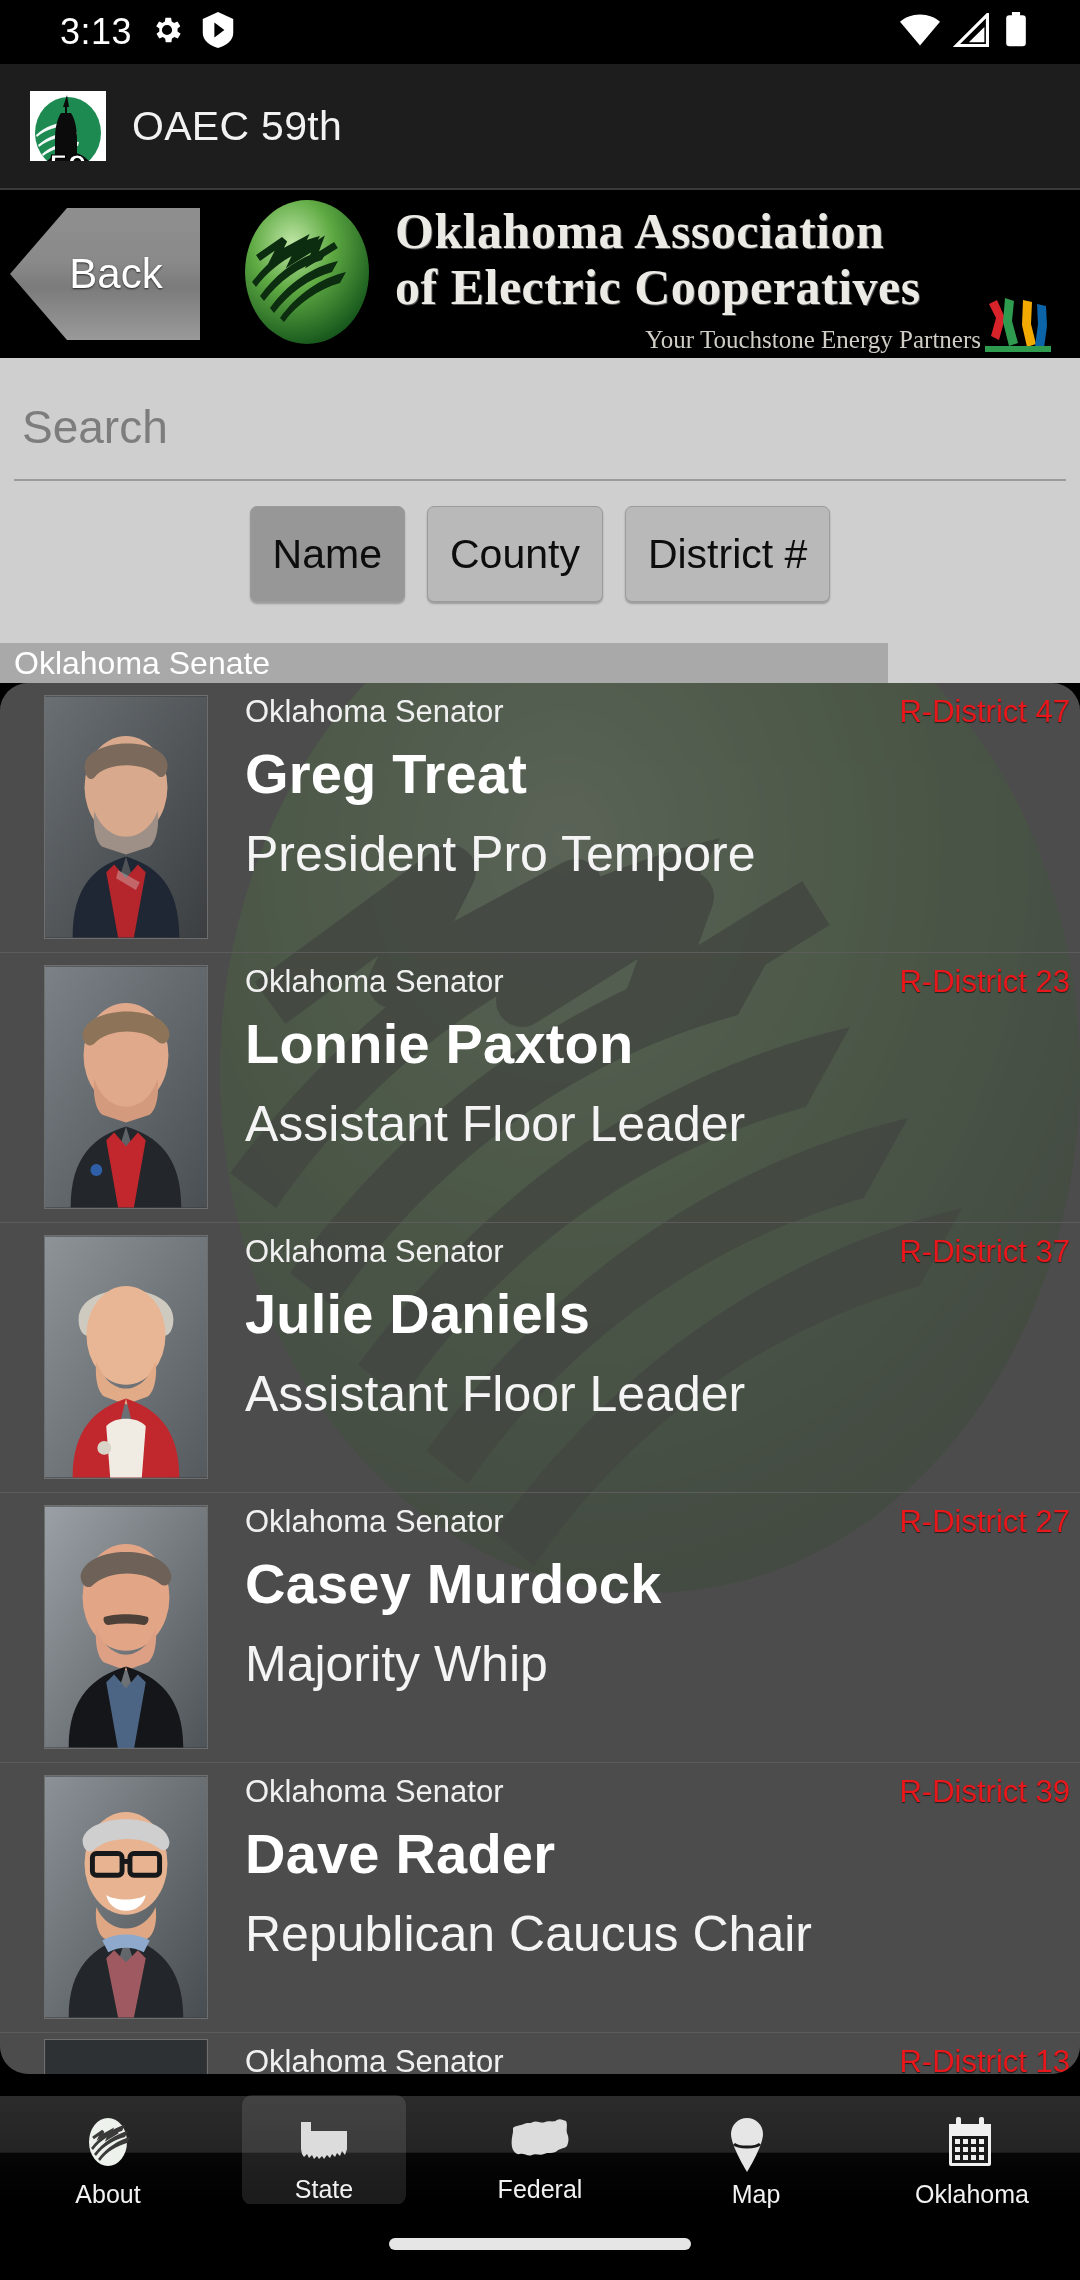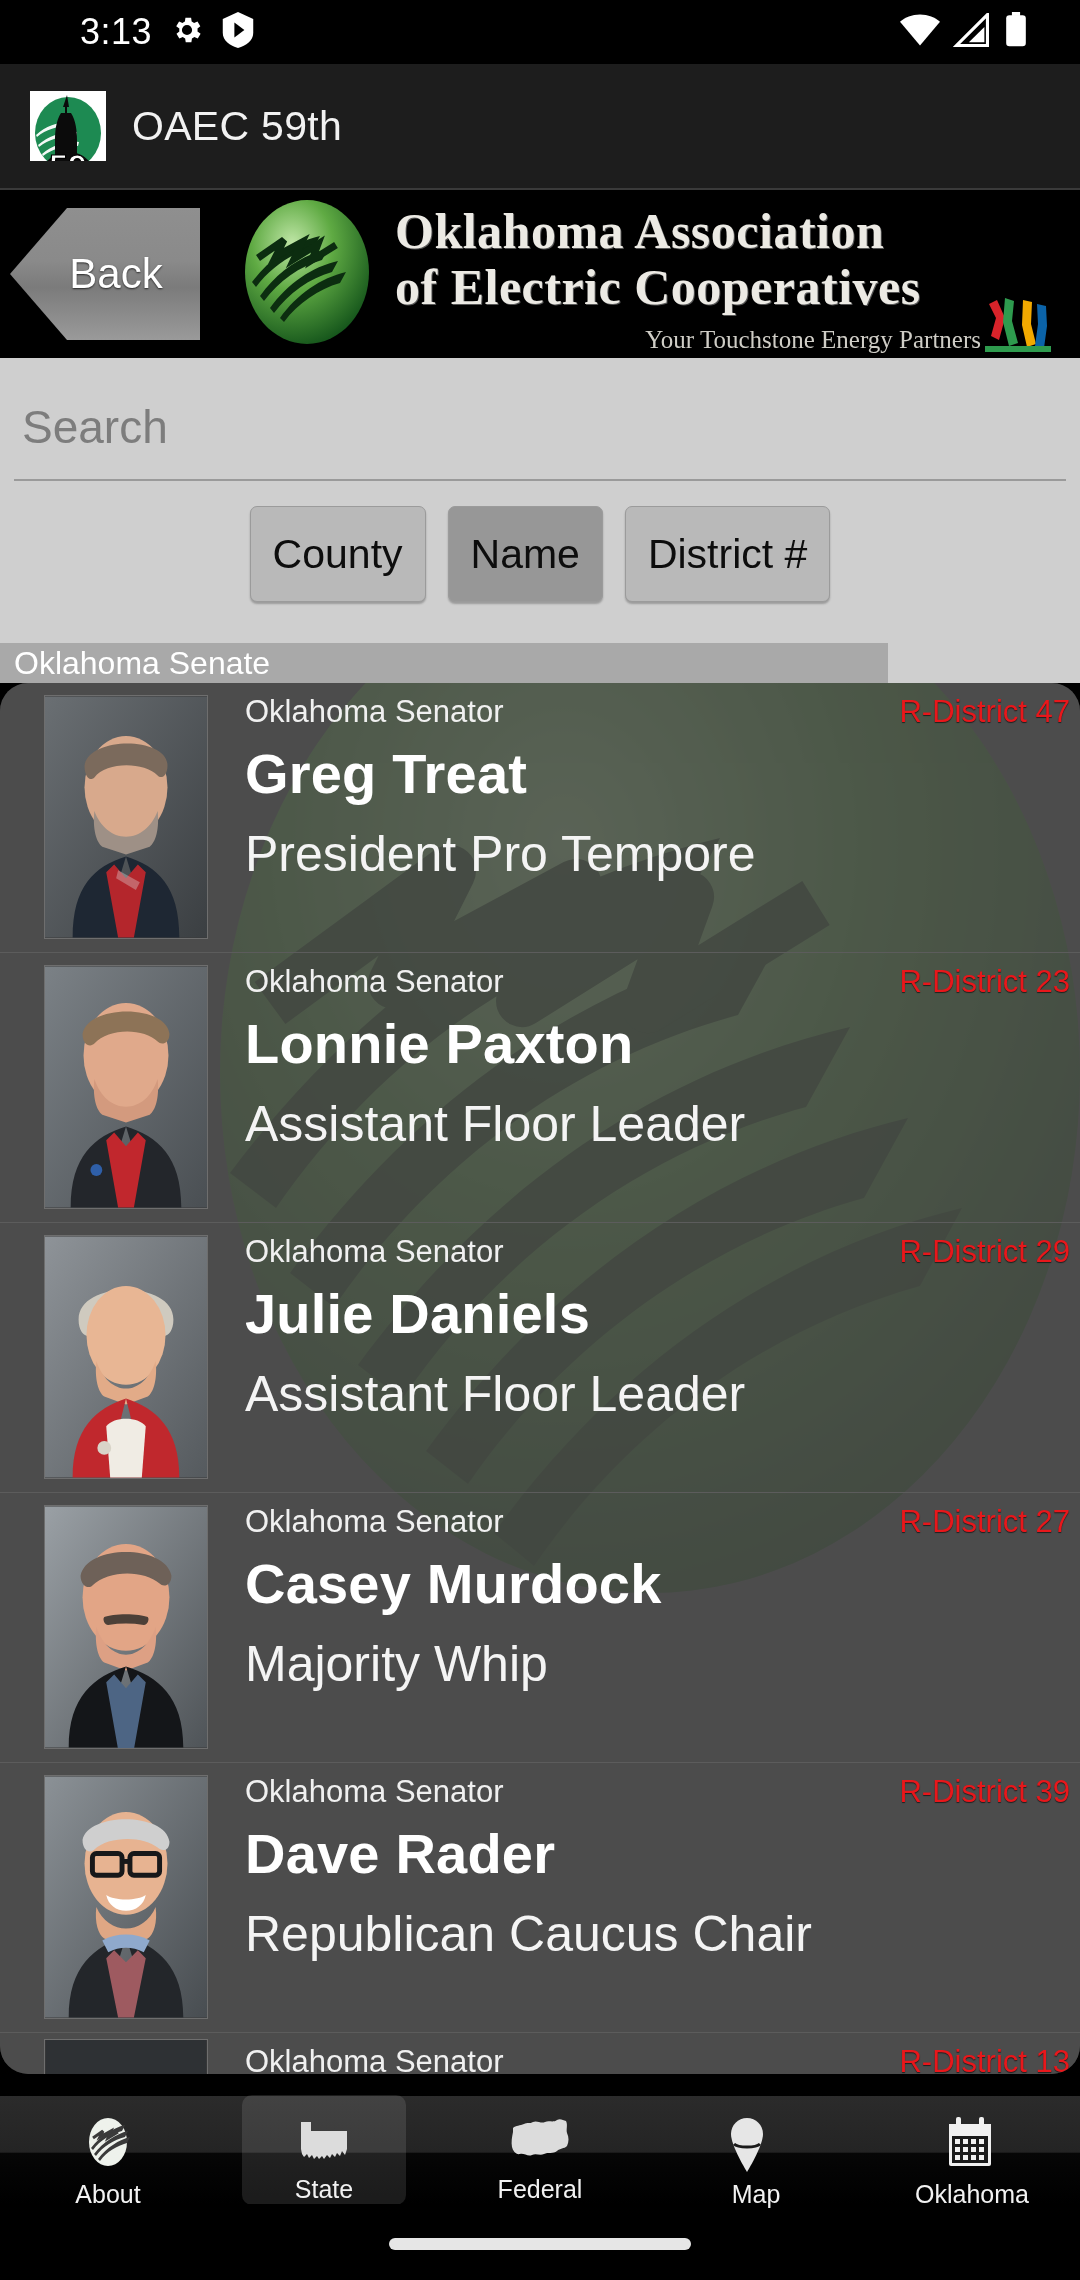--- a/index.html
+++ b/index.html
@@ -11,21 +11,21 @@
   }
   .screen { position:relative; width:1080px; height:2280px; background:#000; }
 
   
   .statusbar {
     position:absolute; top:0; left:0; width:1080px; height:64px;
     background:#000; color:#fff;
     display:flex; align-items:center;
   }
   .sb-left { display:flex; align-items:center; gap:18px; margin-left:60px; }
-  .sb-clock { font-size:36px; letter-spacing:0.5px; color:#fff; font-family:"Liberation Sans", sans-serif;margin-left:20px; }
+  .sb-clock { font-size:36px; letter-spacing:0.5px; color:#fff; font-family:"Liberation Sans", sans-serif; }
   .sb-right { position:absolute; right:52px; top:0; height:64px; display:flex; align-items:center; gap:13px; }
   .ic { display:block; }
 
   
   .titlebar {
     position:absolute; top:64px; left:0; width:1080px; height:126px;
     background:#1d1d1d;
     display:flex; align-items:center;
     border-bottom:2px solid #3a3a3a;
   }
@@ -269,22 +269,22 @@
           <path fill="#0b63a8" d="M54 8l9 2 1 20-3 22-9-2 3-22Z"></path>
           <path fill="#2e9b4e" d="M2 50h66v6H2Z"></path>
         </svg>
       </span>
     </div>
   </div>
 
   <div class="searchzone">
     <input class="search-input" type="text" placeholder="Search" style="">
     <div class="filters">
+      <div class="fbtn sel">Name</div>
       <div class="fbtn">County</div>
-      <div class="fbtn sel">Name</div>
       <div class="fbtn">District #</div>
     </div>
   </div>
 
   <div class="sect-header">Oklahoma Senate</div>
 
   <div class="listzone">
 
     <div class="watermark">
       <svg viewBox="0 0 1080 1150" width="1080" height="1150" preserveAspectRatio="xMidYMid meet">
@@ -375,21 +375,21 @@
           <path d="M34 84c0-40 96-40 96 0 0 16-10 20-16 14-16-18-50-18-64 0-6 6-16 2-16-14Z" fill="#cfcabf"></path>
           <ellipse cx="82" cy="100" rx="40" ry="50" fill="#e8b694"></ellipse>
           <path d="M52 126c6 18 18 28 30 28s24-10 30-28c2 18-2 32-8 36l-22 8-22-8c-6-4-10-18-8-36Z" fill="#e2ab88"></path>
           <path d="M28 244c0-50 24-70 54-80l-6 24h12l-6-24c30 10 54 30 54 80Z" fill="#c0282d"></path>
           <path d="M62 192c8-10 32-10 40 0l-4 52H66Z" fill="#f0ece4"></path>
           <circle cx="60" cy="214" r="7" fill="#d9d4c8"></circle>
         </svg>
       </div>
       <div class="rtxt">
         <div class="r-office">Oklahoma Senator</div>
-        <div class="r-district">R-District 29</div>
+        <div class="r-district">R-District 37</div>
         <div class="r-name">Julie Daniels</div>
         <div class="r-role">Assistant Floor Leader</div>
       </div>
     </div>
 
     <div class="row">
       <div class="row-shade"></div>
       <div class="photo">
         <svg viewBox="0 0 164 244">
           <defs>

